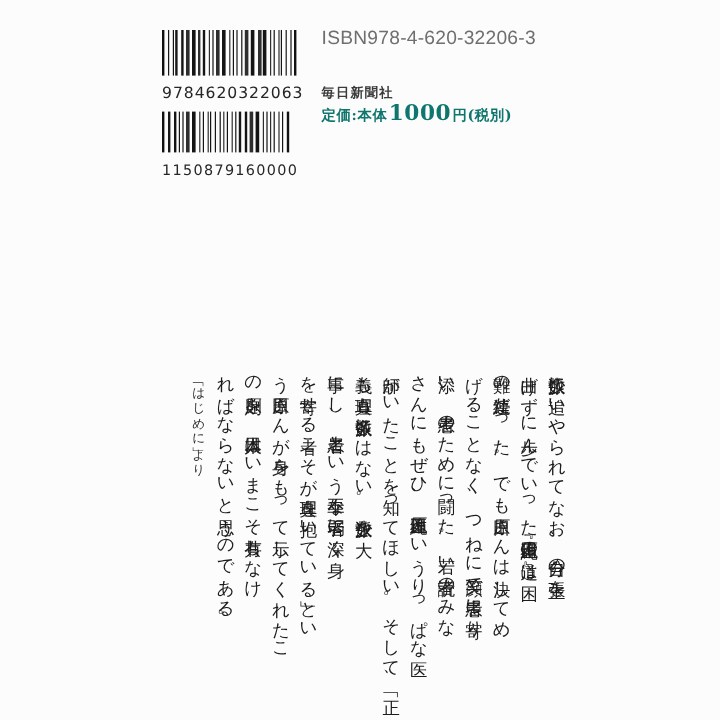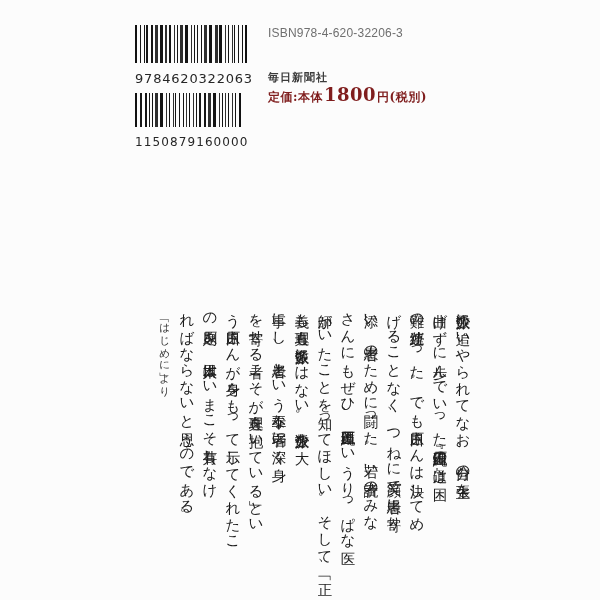--- a/index.html
+++ b/index.html
@@ -17,31 +17,31 @@
   .bars>div{flex:0 0 auto;}
   .barcode-num{
     display:block;text-align:justify;font-family:"DejaVu Sans",sans-serif;
     color:#262626;margin-top:8px;white-space:nowrap;
   }
   .barcode-1 .barcode-num{font-size:13px;letter-spacing:0.8px;}
   .barcode-2 .barcode-num{font-size:12px;letter-spacing:1.1px;}
   
   .isbn-block{
     position:absolute;left:268px;top:26px;
-    font-size:12px;line-height:14px;letter-spacing:0.2px;color:#6f6f6f;
+    font-size:16px;line-height:14px;letter-spacing:0.2px;color:#6f6f6f;
   }
   .publisher-line{
     position:absolute;left:268px;top:70px;
     font-family:"DejaVu Serif","Liberation Serif",serif;font-weight:bold;
     font-size:11px;color:#3b3b3b;letter-spacing:1px;
   }
   .price-line{
     position:absolute;left:268px;top:84px;
     font-family:"DejaVu Serif","Liberation Serif",serif;font-weight:bold;
-    font-size:12px;color:#7f1d1d;letter-spacing:0.5px;display:flex;align-items:baseline;
+    font-size:12px;color:#0f766e;letter-spacing:0.5px;display:flex;align-items:baseline;
   }
   .price-amount{font-size:18px;letter-spacing:0.5px;padding:0 1px;}
   
   .body-text{
     position:absolute;top:303px;right:126px;height:298px;
     display:flex;flex-direction:row-reverse;align-items:flex-start;
   }
   .tcol{
     writing-mode:vertical-rl;-webkit-writing-mode:vertical-rl;
     text-orientation:upright;
@@ -127,21 +127,21 @@
     <span class="barcode-num">1150879160000</span>
   </div>
 
   <div class="isbn-block">
     <div>ISBN978-4-620-32206-3</div>
   </div>
 
   <div class="publisher-line">毎日新聞社</div>
   <div class="price-line">
     <span>定価:本体</span>
-      <span class="price-amount">1800</span>
+      <span class="price-amount">1000</span>
       <span>円(税別)</span>
   </div>
 
   <div class="body-text" id="body-text">
       <div class="tcol">少数派に追いやられてなお、自分の主張を</div>
       <div class="tcol">曲げずに歩んでいった『原田正純の道』は困</div>
       <div class="tcol">難の連続だった。でも原田さんは決してめ</div>
       <div class="tcol">げることなく、つねに笑顔で患者に寄り</div>
       <div class="tcol">添い、患者のために闘った。若い読者のみな</div>
       <div class="tcol">さんにもぜひ、原田正純というりっぱな医</div>

